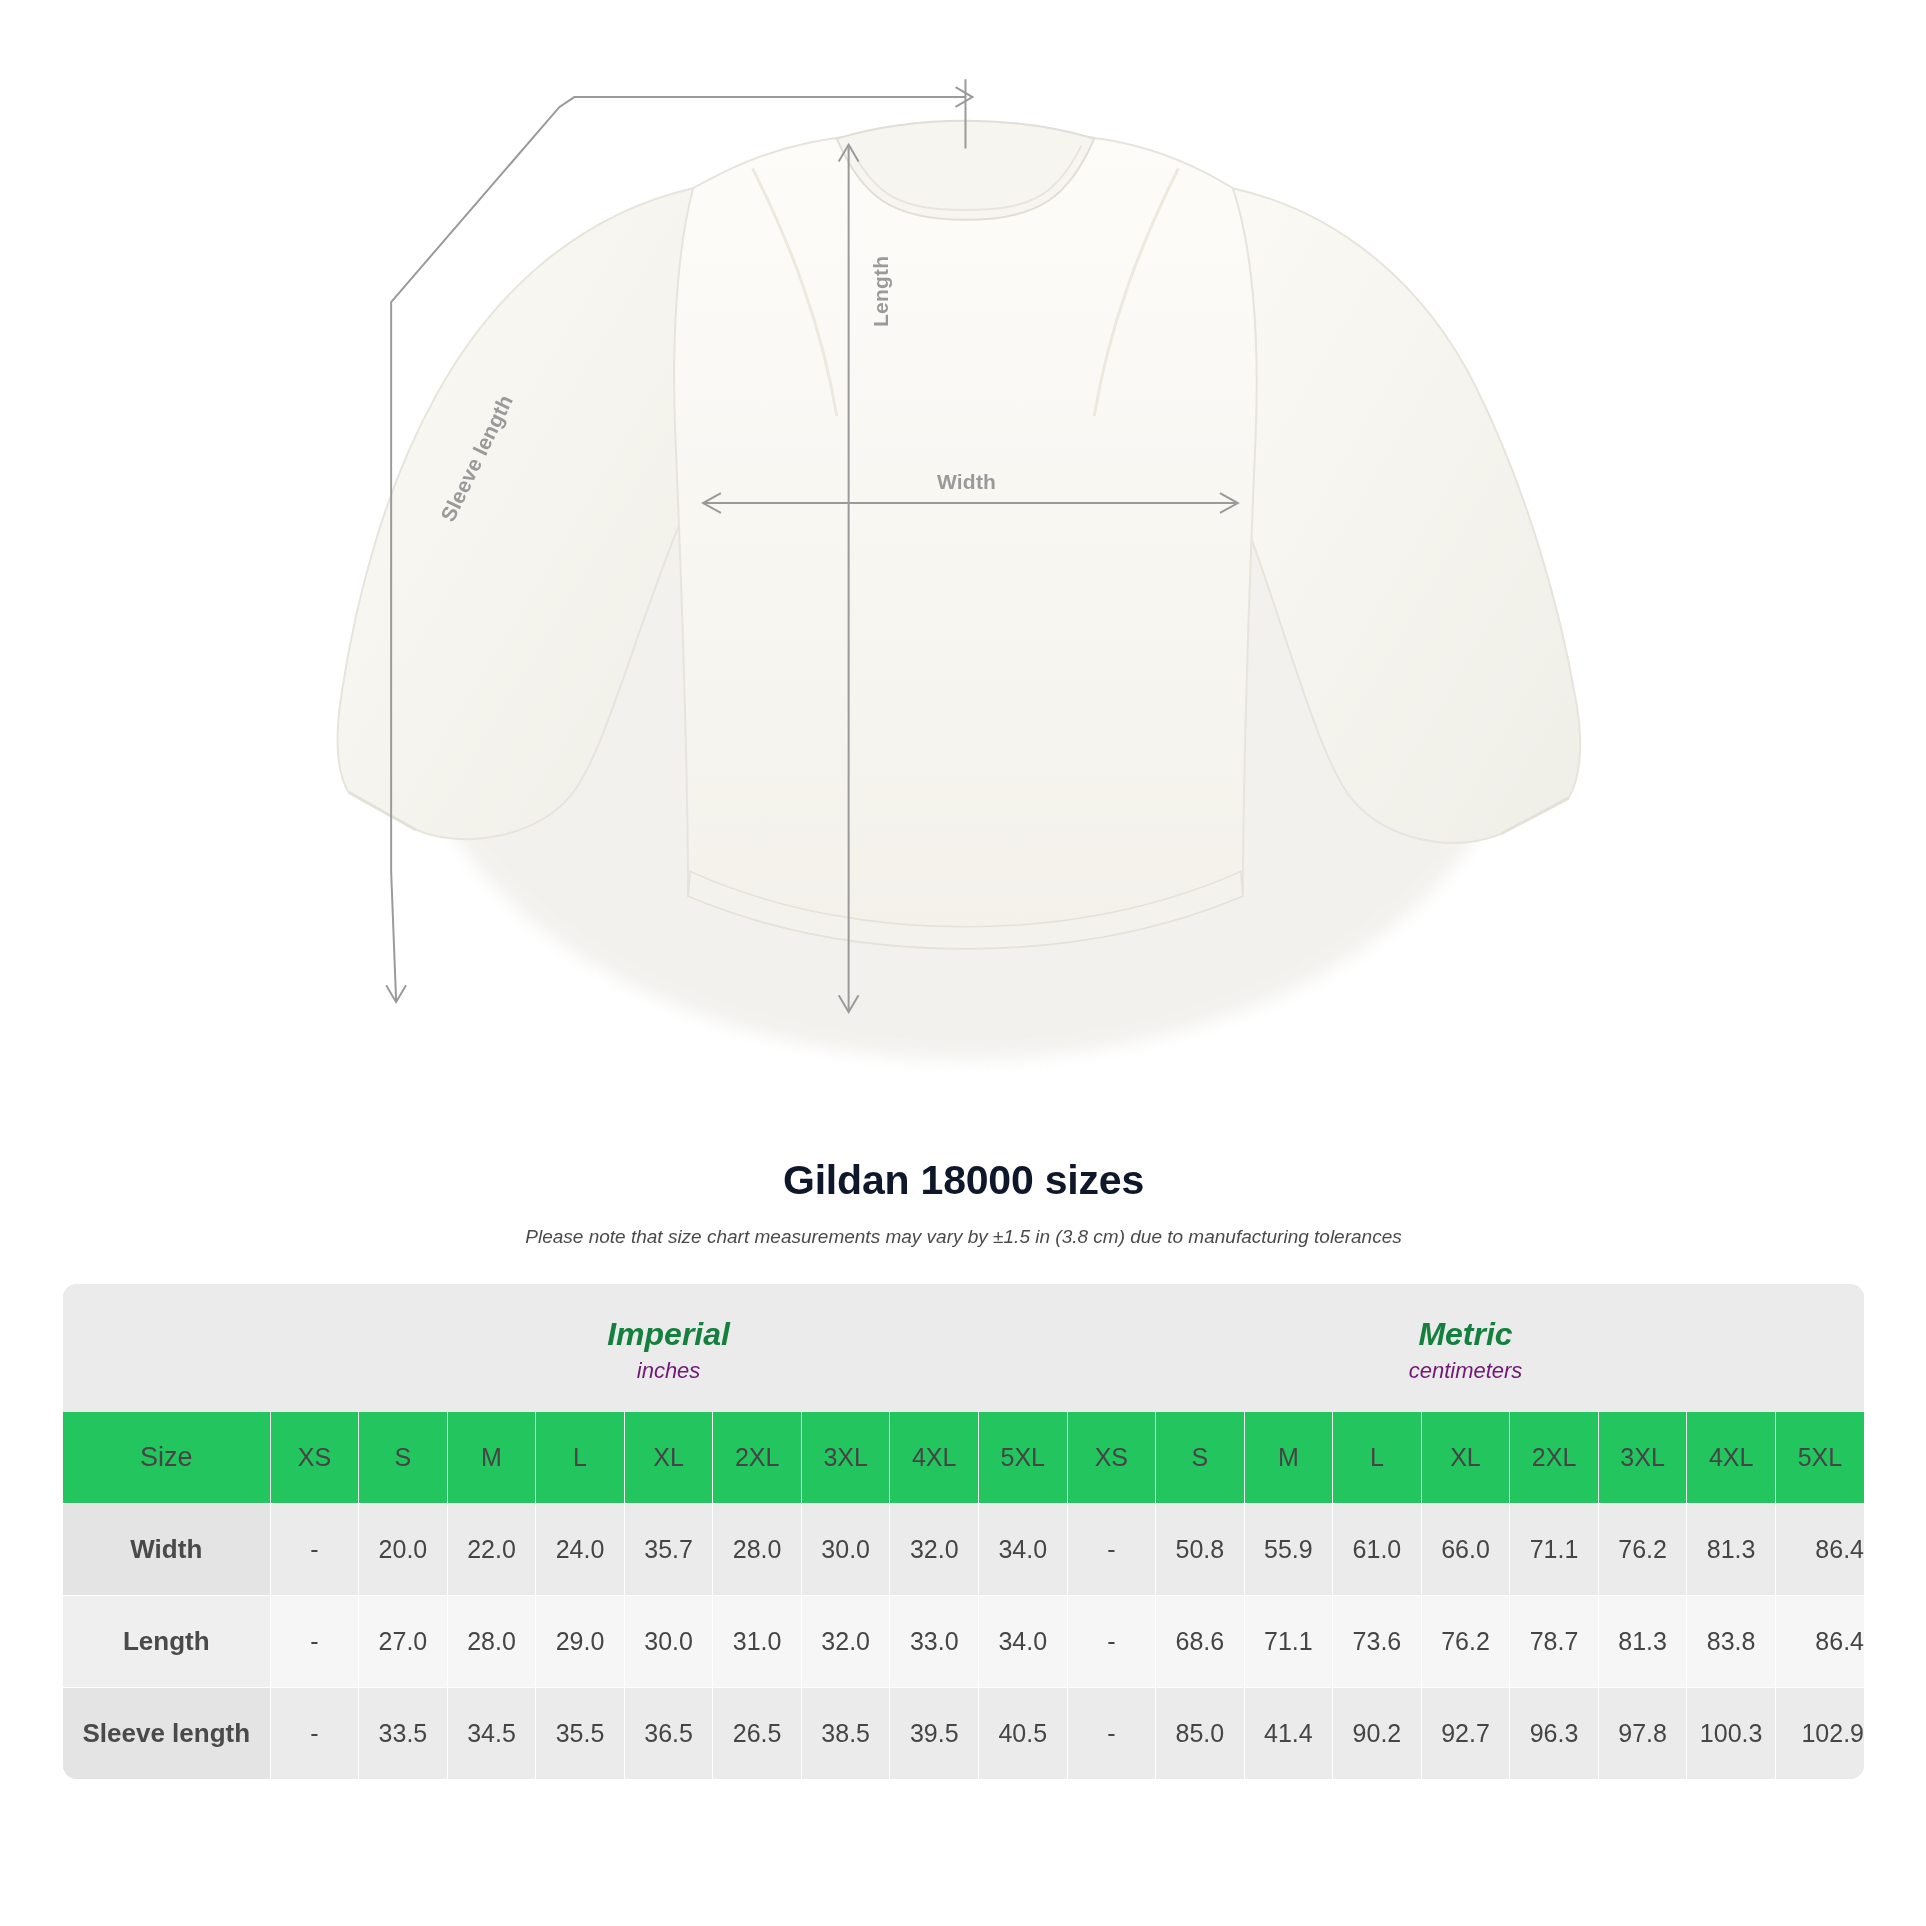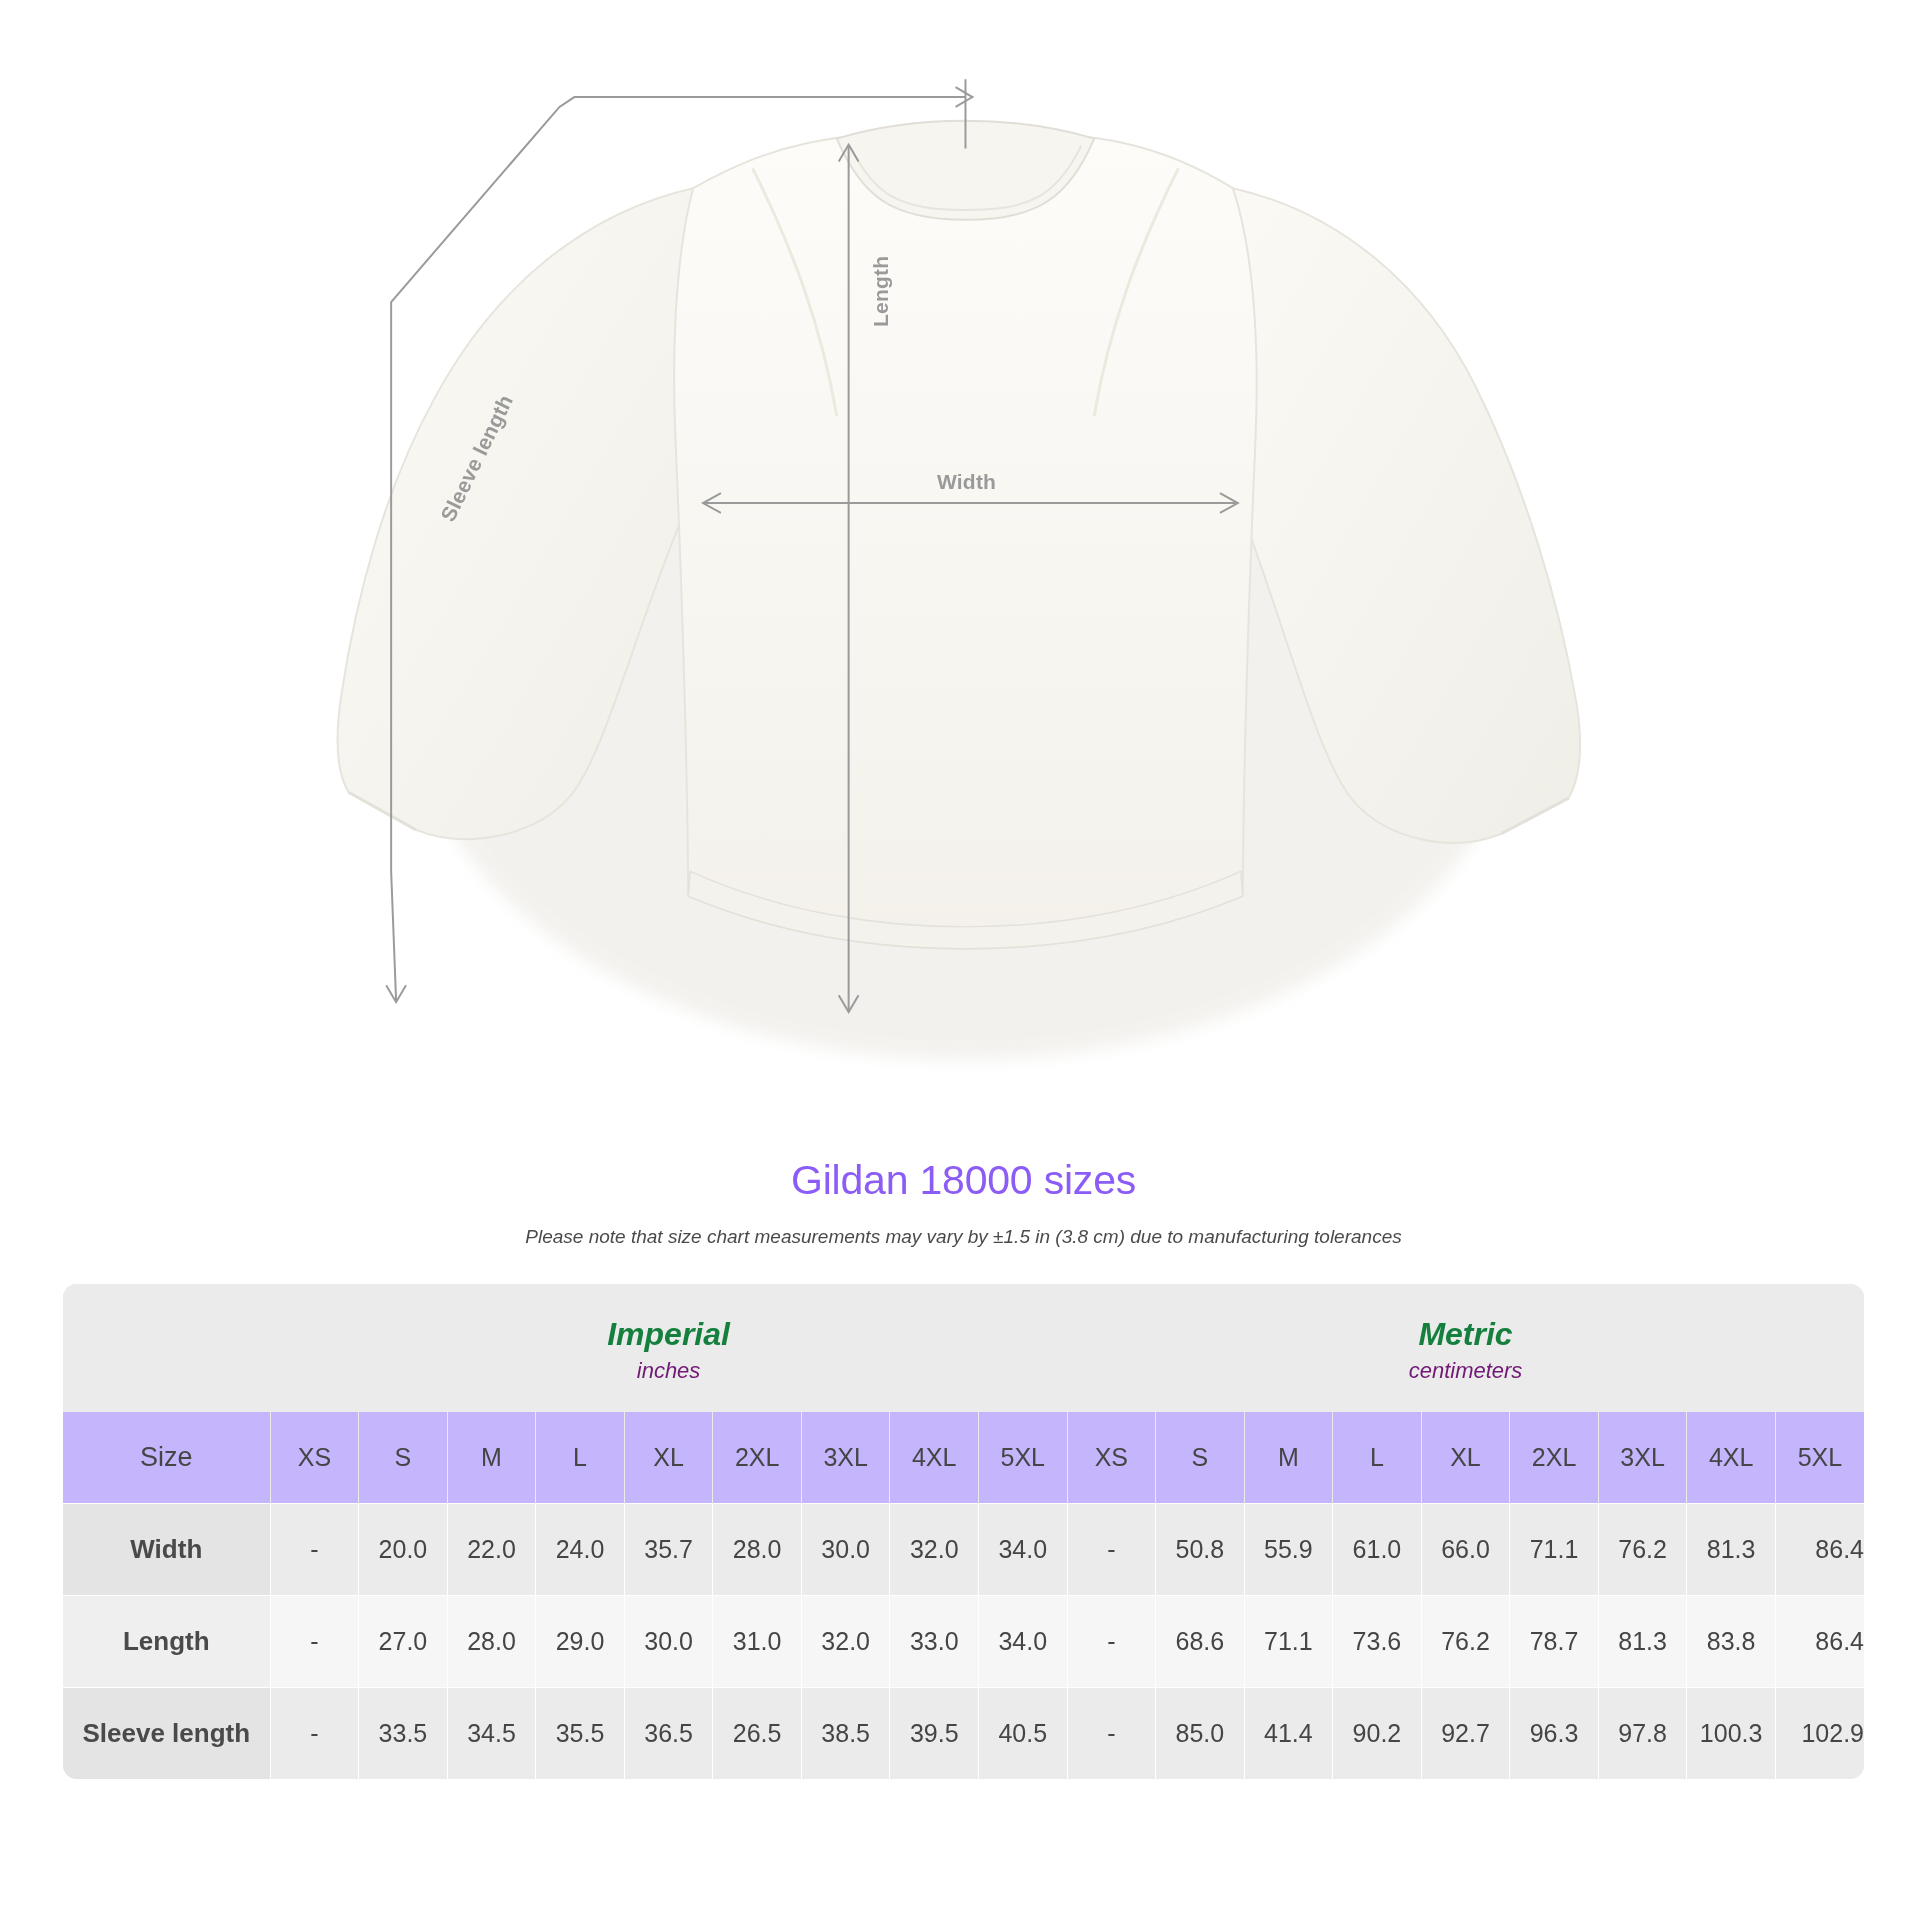--- a/index.html
+++ b/index.html
@@ -50,22 +50,22 @@
     transform-origin: left top;
   }
 
   
   .title-block {
     text-align: center;
     margin-top: 38px;
   }
   .chart-title {
     font-size: 41px;
-    font-weight: normal;
-    color: #8b5cf6;
+    font-weight: bold;
+    color: #0f172a;
     letter-spacing: -0.2px;
     margin-top: 16px;
   }
   .chart-note {
     font-size: 19px;
     font-style: italic;
     color: #4a4a4a;
     margin-top: 22px;
   }
 
@@ -102,21 +102,21 @@
     line-height: 1.25;
   }
   .unit-sub {
     font-size: 22px;
     font-style: italic;
     color: #701a75;
     margin-top: 4px;
   }
   
   .head-row td {
-    background: #c4b5fd;
+    background: #22c55e;
     padding: 30px 0;
     font-weight: bold;
     font-size: 26px;
     color: #4a4a4a;
     border-right: 1px solid #ebebeb;
   }
   .head-row td:last-child { border-right: none; }
   .head-row td.rowlabel { font-size: 27px; }
 
   .data-row td {

